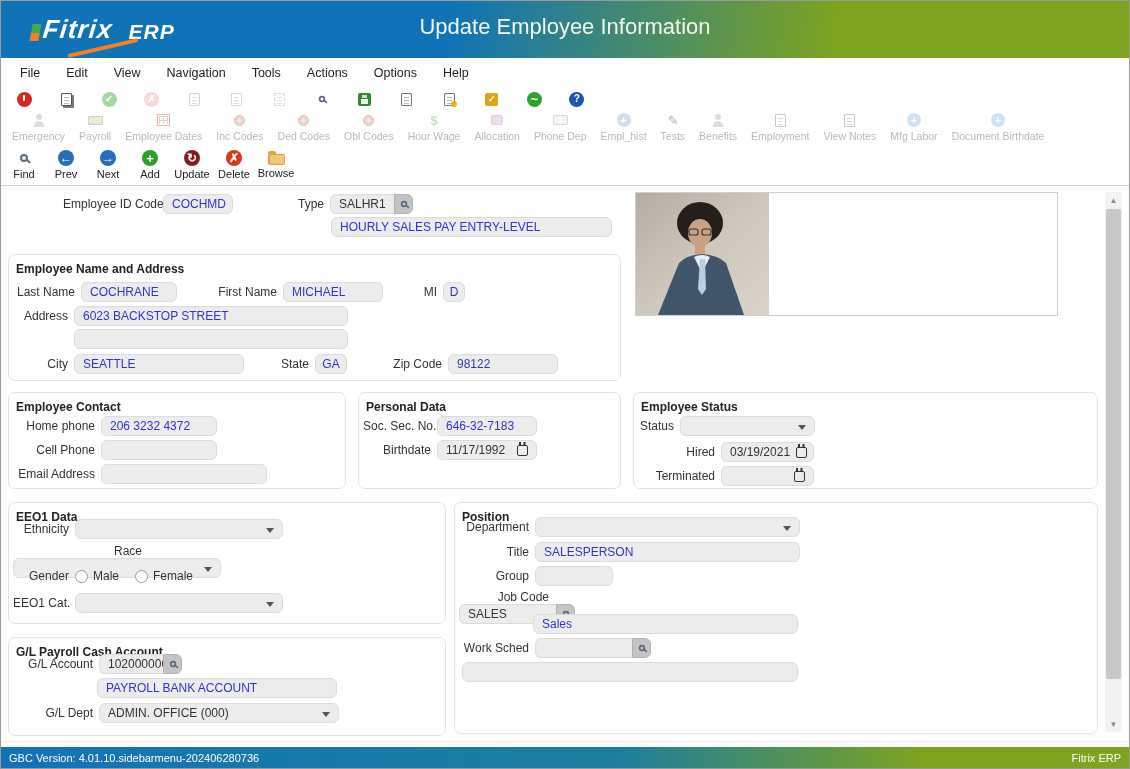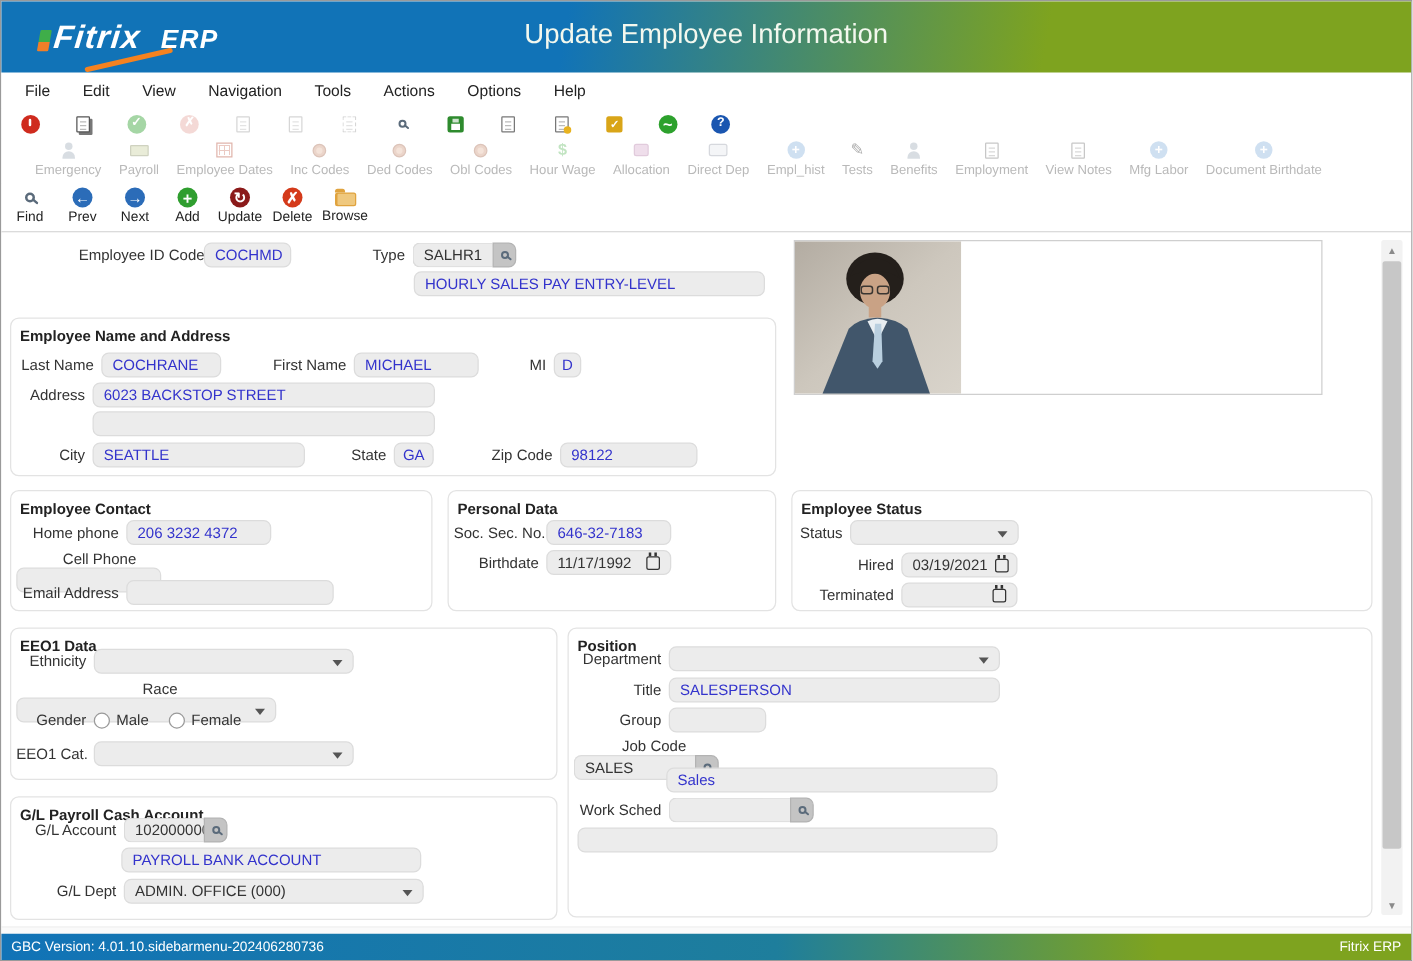--- a/index.html
+++ b/index.html
@@ -17,21 +17,21 @@
   .logo-erp { font-style:italic; font-weight:bold; font-size:21px; color:#fff; margin-left:16px; margin-bottom:1px; letter-spacing:1px; }
   .header-title { position:absolute; left:0; right:0; top:13px; text-align:center; font-size:22px; color:#f3f8ee; }
 
   
   .menubar { height:29px; display:flex; align-items:center; padding-left:6px; background:#fff; }
   .menu-item { padding:0 13px; font-size:12.5px; color:#222; cursor:default; }
 
   
   .toolbar1 { height:24px; display:flex; align-items:center; padding-left:2px; background:#fff; }
   .tb1-item { width:42.5px; display:flex; justify-content:center; align-items:center; }
-  .toolbar2 { height:36px; display:flex; align-items:flex-start; padding-left:20px; background:#fff; }
+  .toolbar2 { height:36px; display:flex; align-items:flex-start; padding-left:4px; background:#fff; }
   .tb2-item { display:flex; flex-direction:column; align-items:center; padding:1px 7px 0 7px; }
   .tb2-item .ico-slot { height:16px; display:flex; align-items:center; justify-content:center; opacity:.55; }
   .tb2-label { font-size:10.5px; color:#b9b9b9; margin-top:2px; white-space:nowrap; }
   .toolbar3 { height:39px; display:flex; align-items:flex-start; padding-left:2px; background:#fff; border-bottom:1px solid #cfcfcf; }
   .tb3-item { width:42px; display:flex; flex-direction:column; align-items:center; padding-top:3px; cursor:pointer; }
   .tb3-label { font-size:11px; color:#222; margin-top:2px; }
 
   
   .cic { width:15px; height:15px; border-radius:50%; display:flex; align-items:center; justify-content:center;
          color:#fff; font-size:10px; font-weight:bold; line-height:1; }
@@ -233,21 +233,21 @@
     <span class="tb2-item">
         <span class="ico-slot">
           <span class="alloc-ic"></span>
         </span>
         <span class="tb2-label">Allocation</span>
       </span>
     <span class="tb2-item">
         <span class="ico-slot">
           <span class="card-ic"></span>
         </span>
-        <span class="tb2-label">Direct Dep</span>
+        <span class="tb2-label">Phone Dep</span>
       </span>
     <span class="tb2-item">
         <span class="ico-slot">
           <span class="plusc-ic"></span>
         </span>
         <span class="tb2-label">Empl_hist</span>
       </span>
     <span class="tb2-item">
         <span class="ico-slot">
           <span class="pencil-ic"></span>
@@ -394,21 +394,21 @@
         <span class="field" style="width:110px;">98122</span>
       </div>
     </div>
 
     <div class="panel" style="left:7px; top:206px; width:338px; height:97px;">
       <span class="panel-title">Employee Contact</span>
       <div class="row" style="left:4px; top:23px;">
         <span class="lbl" style="width:82px;">Home phone</span>
         <span class="field" style="width:116px;">206 3232 4372</span>
       </div>
-      <div class="row" style="left:4px; top:47px;flex-direction:column;">
+      <div class="row" style="left:4px; top:47px;">
         <span class="lbl" style="width:82px;">Cell Phone</span>
         <span class="field" style="width:116px;"></span>
       </div>
       <div class="row" style="left:4px; top:71px;">
         <span class="lbl" style="width:82px;">Email Address</span>
         <span class="field" style="width:166px;"></span>
       </div>
     </div>
 
     <div class="panel" style="left:357px; top:206px; width:263px; height:97px;">

